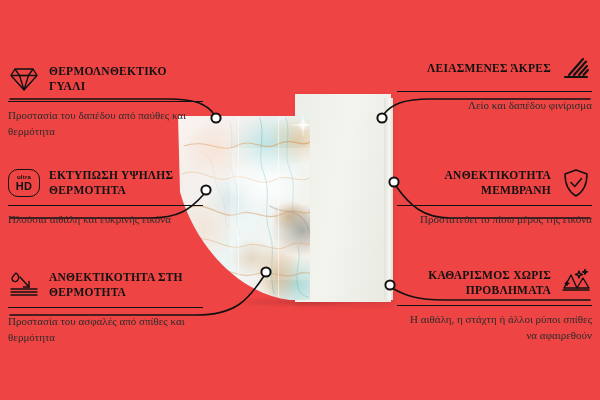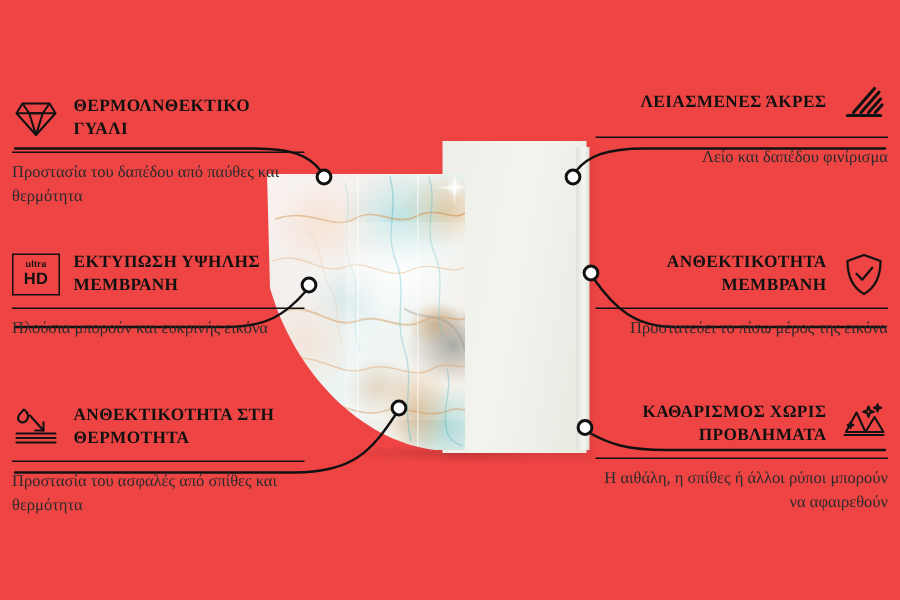--- a/index.html
+++ b/index.html
@@ -197,21 +197,21 @@
   #feat-l2 { top: 268px; }
   #feat-r0 { top: 52px;  }
   #feat-r1 { top: 166px; }
   #feat-r2 { top: 266px; text-align: right; }
 
   
   .hd-badge {
     width: 30px;
     height: 26px;
     border: 1.6px solid #111111;
-    border-radius: 0;
+    border-radius: 10px;
     display: flex;
     flex-direction: column;
     align-items: center;
     justify-content: center;
     line-height: 1;
   }
   .hd-badge .u {
     font-family: "Liberation Sans", sans-serif;
     font-size: 6px;
     font-weight: 700;
@@ -310,24 +310,24 @@
   </div>
 
   <div class="feature left" id="feat-l1">
     <div class="f-head">
       <span class="f-icon">
         <span class="hd-badge">
           <span class="u">ultra</span>
           <span class="hd">HD</span>
         </span>
       </span>
-      <span class="f-title">ΕΚΤΥΠΩΣΗ ΥΨΗΛΗΣ ΜΕΜΒΡΑΝΗ</span>
-    </div>
-    <div class="f-rule"></div>
-    <div class="f-desc">Πλούσια μπορούν και ευκρινής εικόνα</div>
+      <span class="f-title">ΕΚΤΥΠΩΣΗ ΥΨΗΛΗΣ ΘΕΡΜΟΤΗΤΑ</span>
+    </div>
+    <div class="f-rule"></div>
+    <div class="f-desc">Πλούσια αιθάλη και ευκρινής εικόνα</div>
   </div>
 
   <div class="feature left" id="feat-l2">
     <div class="f-head">
       <span class="f-icon">
         <svg width="32" height="30" viewBox="0 0 32 30" fill="none" stroke="#111" stroke-width="1.4" stroke-linecap="round" stroke-linejoin="round">
           <path d="M8,3 C11,5 11.5,8.5 9.5,10.5 C7.5,12.5 4.5,11.5 4,9 C3.6,7 5.5,5.5 8,3 Z"></path>
           <path d="M12,7 L21,17"></path>
           <path d="M21,17 L21,11.5 M21,17 L15.5,17"></path>
           <path d="M3,19 L29,19"></path>
@@ -380,16 +380,16 @@
           <path d="M4,20 L11,7 L17,20 Z"></path>
           <path d="M17,20 L23,10 L29,20 Z"></path>
           <path d="M19,3 L19.9,5.6 L22.5,6.5 L19.9,7.4 L19,10 L18.1,7.4 L15.5,6.5 L18.1,5.6 Z"></path>
           <path d="M25,1.5 L25.6,3.3 L27.4,3.9 L25.6,4.5 L25,6.3 L24.4,4.5 L22.6,3.9 L24.4,3.3 Z"></path>
           <path d="M7,13.5 L7.5,14.9 L8.9,15.4 L7.5,15.9 L7,17.3 L6.5,15.9 L5.1,15.4 L6.5,14.9 Z"></path>
         </svg>
       </span>
       <span class="f-title">ΚΑΘΑΡΙΣΜΟΣ ΧΩΡΙΣ ΠΡΟΒΛΗΜΑΤΑ</span>
     </div>
     <div class="f-rule"></div>
-    <div class="f-desc">Η αιθάλη, η σπίθες ή άλλοι ρύποι μπορούν να αφαιρεθούν</div>
+    <div class="f-desc">Η αιθάλη, η στάχτη ή άλλοι ρύποι σπίθες να αφαιρεθούν</div>
   </div>
 
 </div>
 
 </body></html>

